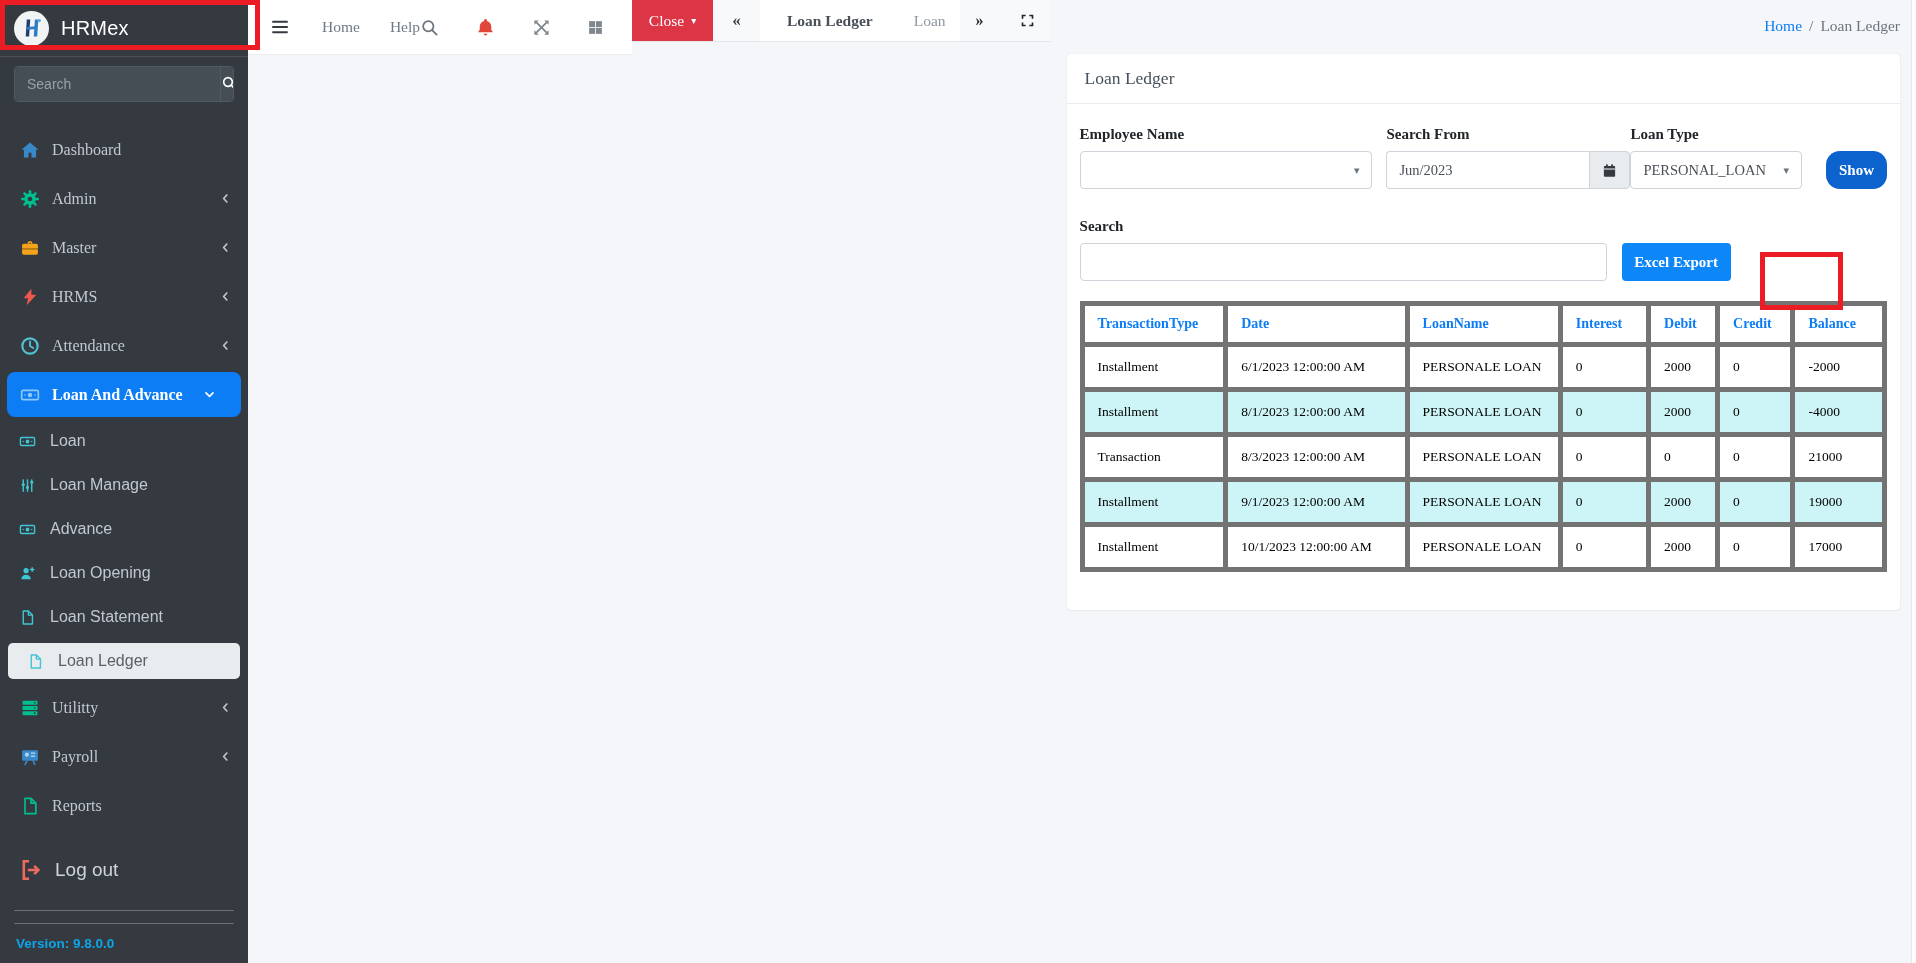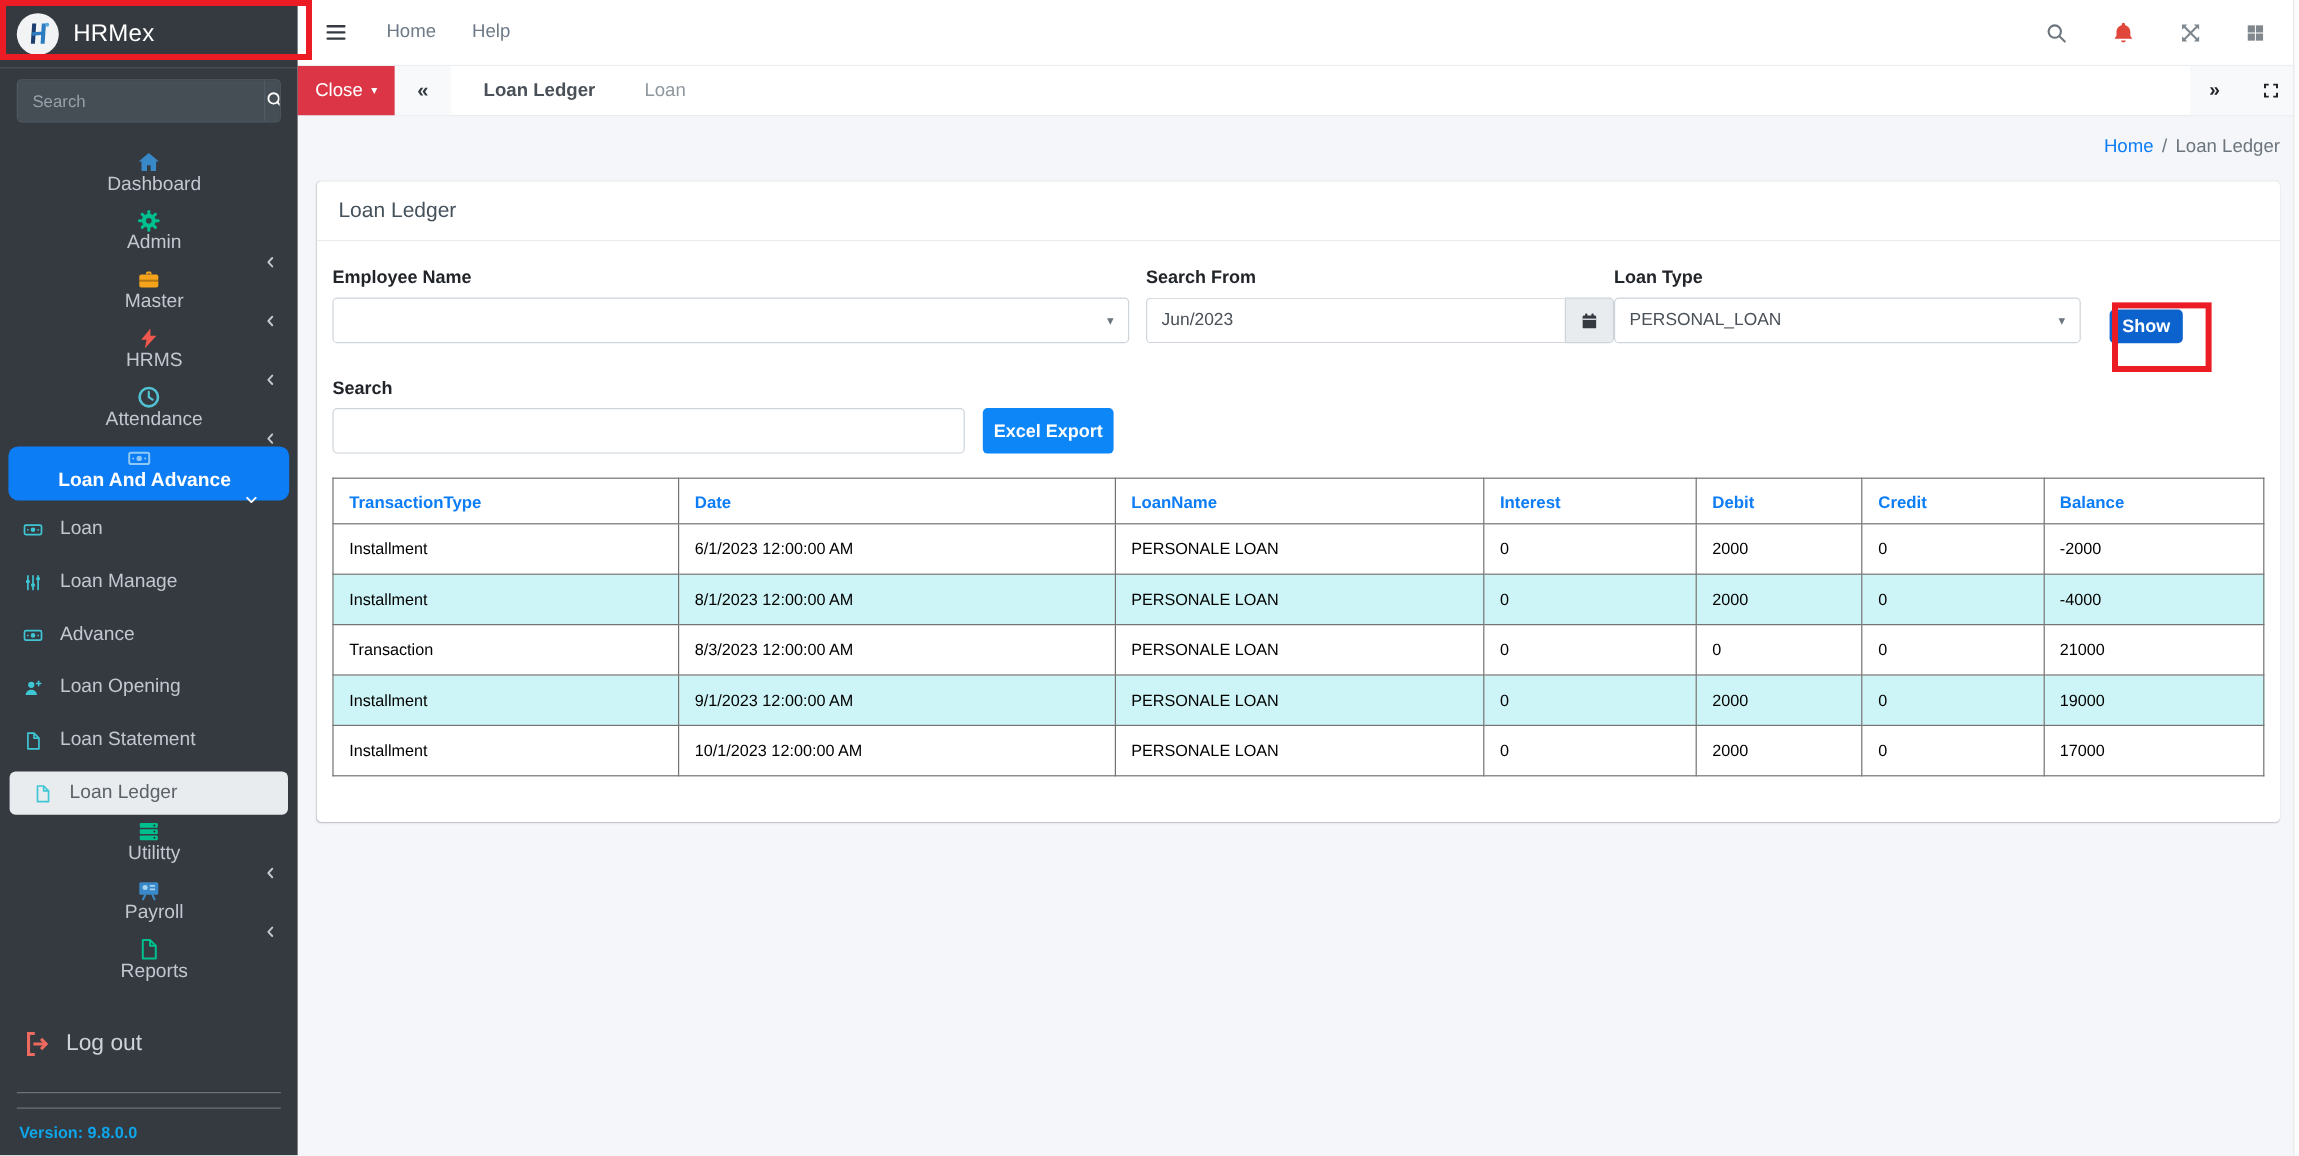--- a/index.html
+++ b/index.html
@@ -34,21 +34,21 @@
   .m-item.sub.active { background:#e9ecef; border-radius:5px; margin:4px 8px; height:36px; padding-left:14px; color:#5a6268; }
 
   .logout-row { display:flex; align-items:center; margin-top:16px; padding:0 16px; height:48px; font-size:19px; color:#ced4da; cursor:pointer; }
   .logout-row .item-icon svg { width:24px; height:24px; }
   .logout-row .item-label { margin-left:12px; }
   .side-hr { border:none; border-top:1px solid rgba(255,255,255,0.28); margin:16px 14px 0 14px; }
   .side-hr.second { margin-top:12px; }
   .version { padding:12px 16px 0 16px; color:#0ea5e9; font-size:13.5px; font-weight:700; }
 
   
-  .main { flex:1; display:flex; flex-direction:column; min-width:0; }
+  .main { flex:1; display:flex; flex-direction:row; min-width:0;font-family:Liberation Serif, serif; }
   .topnav { height:55px; background:#fff; border-bottom:1px solid #eceff2; display:flex; align-items:center; padding:0 16px 0 22px; }
   .hamburger { width:22px; height:22px; color:#343a40; cursor:pointer; display:flex; align-items:center; }
   .hamburger svg { width:20px; height:20px; }
   .top-link { margin-left:30px; color:#6e7a86; font-size:15.5px; cursor:pointer; }
   .topnav-right { margin-left:auto; display:flex; align-items:center; gap:36px; padding-right:12px; }
   .tn-icon { cursor:pointer; display:flex; align-items:center; }
   .tn-icon svg { width:19px; height:19px; }
   .tn-icon.search { color:#6c757d; }
   .tn-icon.bell { color:#e0473a; } .tn-icon.bell svg { width:21px; height:21px; }
   .tn-icon.arrows { color:#7d868e; }
@@ -81,30 +81,30 @@
   .w-date { width:390px; margin-left:14px; }
   .w-type { width:389px; }
   .select-box { height:38px; border:1px solid #ced4da; border-radius:4px; background:#fff; display:flex; align-items:center; padding:0 12px; font-size:14.5px; color:#495057; cursor:pointer; }
   .select-box .sel-val { flex:1; }
   .sel-arrow { color:#6c757d; font-size:11px; }
   .input-group { display:flex; height:38px; }
   .input-group input { flex:1; border:1px solid #ced4da; border-right:none; border-radius:4px 0 0 4px; padding:0 12px; font-size:14.5px; color:#495057; font-family:inherit; outline:none; }
   .addon { width:41px; background:#e9ecef; border:1px solid #ced4da; border-radius:0 4px 4px 0; display:flex; align-items:center; justify-content:center; color:#343a40; cursor:pointer; }
   .addon svg { width:15px; height:15px; }
   .show-wrap { margin-left:24px; }
-  .btn-show { width:61px; height:28px; background:#0c63ce; border:none; border-radius:4px; color:#fff; font-size:15px; font-weight:700; font-family:inherit; cursor:pointer; }
+  .btn-show { width:61px; height:38px; background:#0c63ce; border:none; border-radius:14px; color:#fff; font-size:15px; font-weight:700; font-family:inherit; cursor:pointer; }
 
   .form-row2 { display:flex; align-items:flex-end; margin-top:29px; }
   .w-search { width:527px; }
   .btn-excel { margin-left:15px; width:109px; height:38px; background:#0d86f8; border:none; border-radius:4px; color:#fff; font-size:15px; font-weight:700; font-family:inherit; cursor:pointer; }
   .text-input { height:38px; }
   .text-input input { width:100%; height:38px; border:1px solid #ced4da; border-radius:4px; padding:0 12px; font-size:14.5px; color:#495057; font-family:inherit; outline:none; }
 
   table.ledger { width:100%; margin-top:20px; border-collapse:collapse; }
-  table.ledger th, table.ledger td { border:1px solid #737373; text-align:left; }
+  table.ledger th, table.ledger td { border:5px solid #737373; text-align:left; }
   table.ledger th { color:#0d7df5; font-size:14px; font-weight:700; padding:10px 13px; height:38px; cursor:pointer; }
   table.ledger td { color:#000000; font-size:13.5px; padding:12px 13px; height:42px; }
   table.ledger tbody tr:nth-child(even) { background:#cdf4f6; }
 
   
   .annotation { position:absolute; border:5px solid #ec1c24; z-index:50; pointer-events:none; }
   #ann-loan-ledger { left:0; top:638; width:260px; height:50px; }
   #ann-show { left:1760px; top:252px; width:83px; height:58px; }
 
   .scroll-strip { position:absolute; right:0; top:0; width:5px; height:963px; background:#fdfdfd; border-left:1px solid #e7e7e7; z-index:60; }

